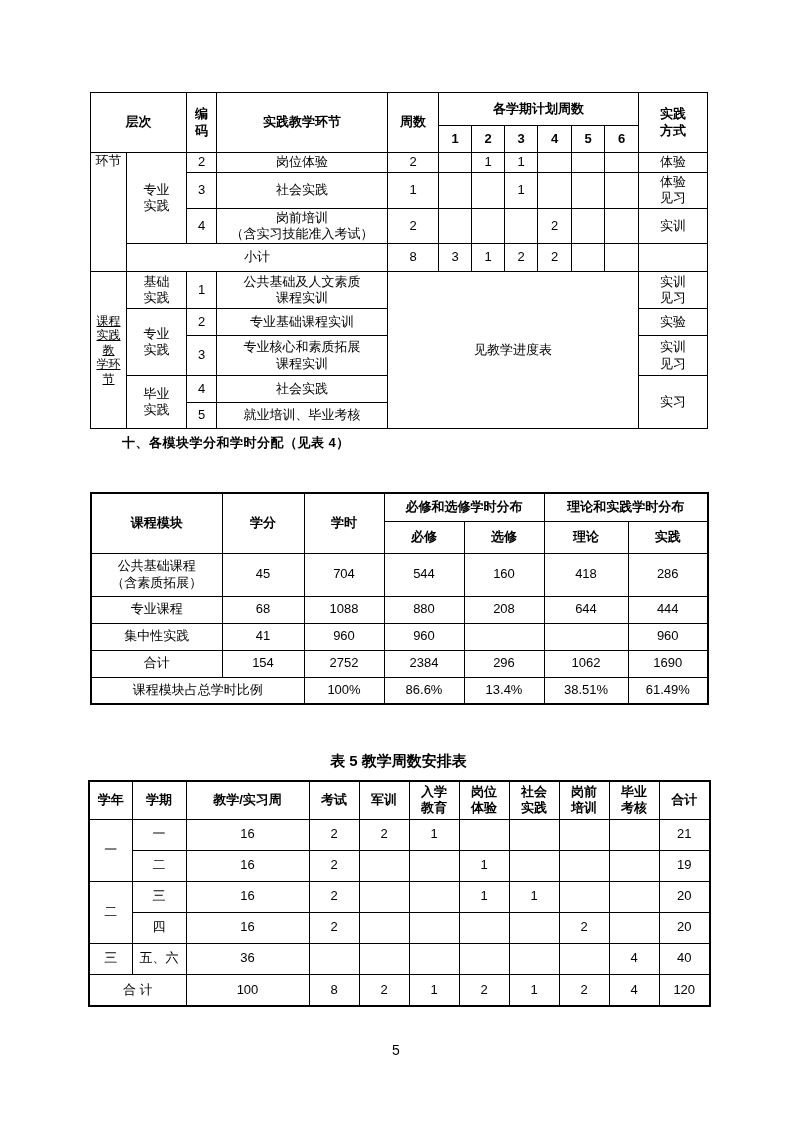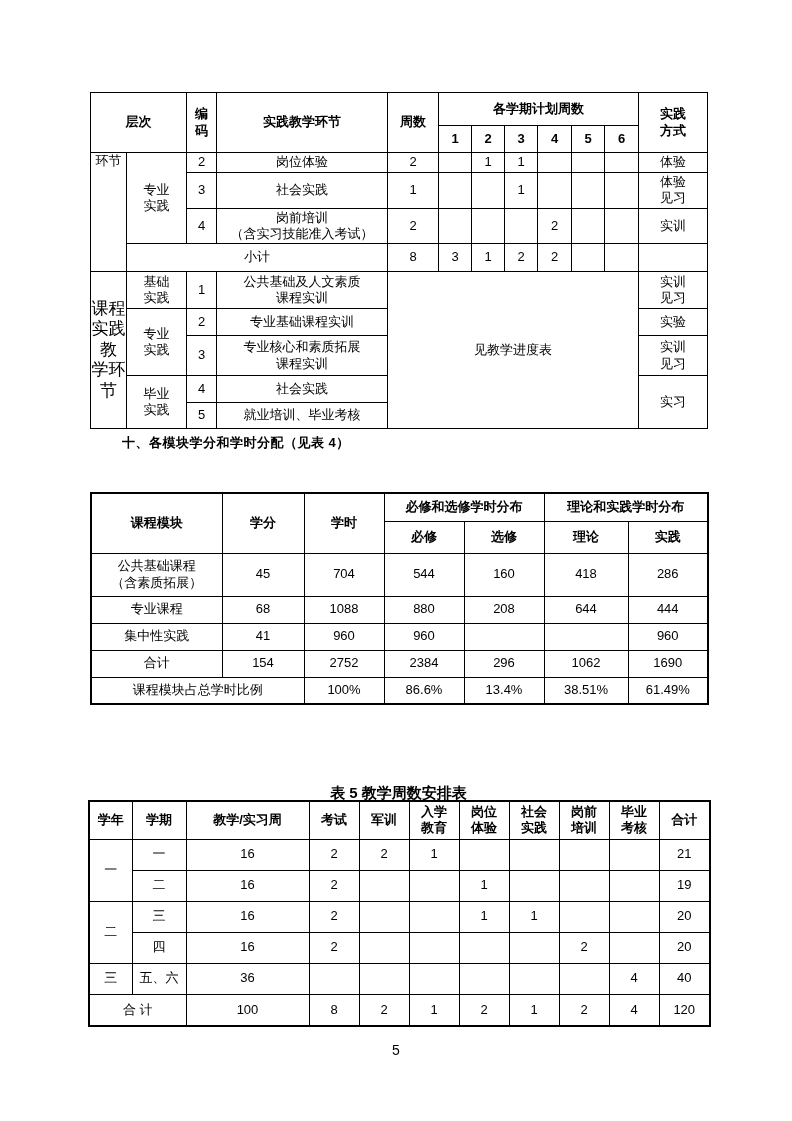--- a/index.html
+++ b/index.html
@@ -20,21 +20,21 @@
     line-height: 1.25;
     padding: 1px 2px;
     white-space: pre-line;
     overflow: hidden;
     font-weight: normal;
   }
   th { font-weight: bold; }
   .tbl-thick { border: 2px solid #000; }
   .abs { position: absolute; }
   .vtop { vertical-align: top; padding-top: 0; }
-  .tight { font-size: 17px; padding: 0; line-height: 1.2; }
+  .tight { font-size: 12px; padding: 0; line-height: 1.2; text-decoration: underline; }
   .section-heading {
     font-size: 13px;
     font-weight: bold;
     letter-spacing: 0.5px;
   }
   .table-title {
     font-size: 15px;
     font-weight: bold;
     text-align: center;
   }
@@ -244,23 +244,23 @@
       <td>100%</td>
       <td>86.6%</td>
       <td>13.4%</td>
       <td>38.51%</td>
       <td>61.49%</td>
     </tr>
   </tbody>
     </table>
 
 
-  <div class="abs table-title" style="left:88px; top:752px; width:621px;margin-top:32px;">表 5 教学周数安排表</div>
-
-  <table class="abs tbl-thick" style="left:88px; top:780px; width:621px;margin-top:20px;">
+  <div class="abs table-title" style="left:88px; top:752px; width:621px;">表 5 教学周数安排表</div>
+
+  <table class="abs tbl-thick" style="left:88px; top:780px; width:621px;">
     <colgroup>
       <col style="width:43px">
         <col style="width:54px">
         <col style="width:123px">
         <col style="width:50px">
       <col style="width:50px">
         <col style="width:50px">
         <col style="width:50px">
         <col style="width:50px">
       <col style="width:50px">

